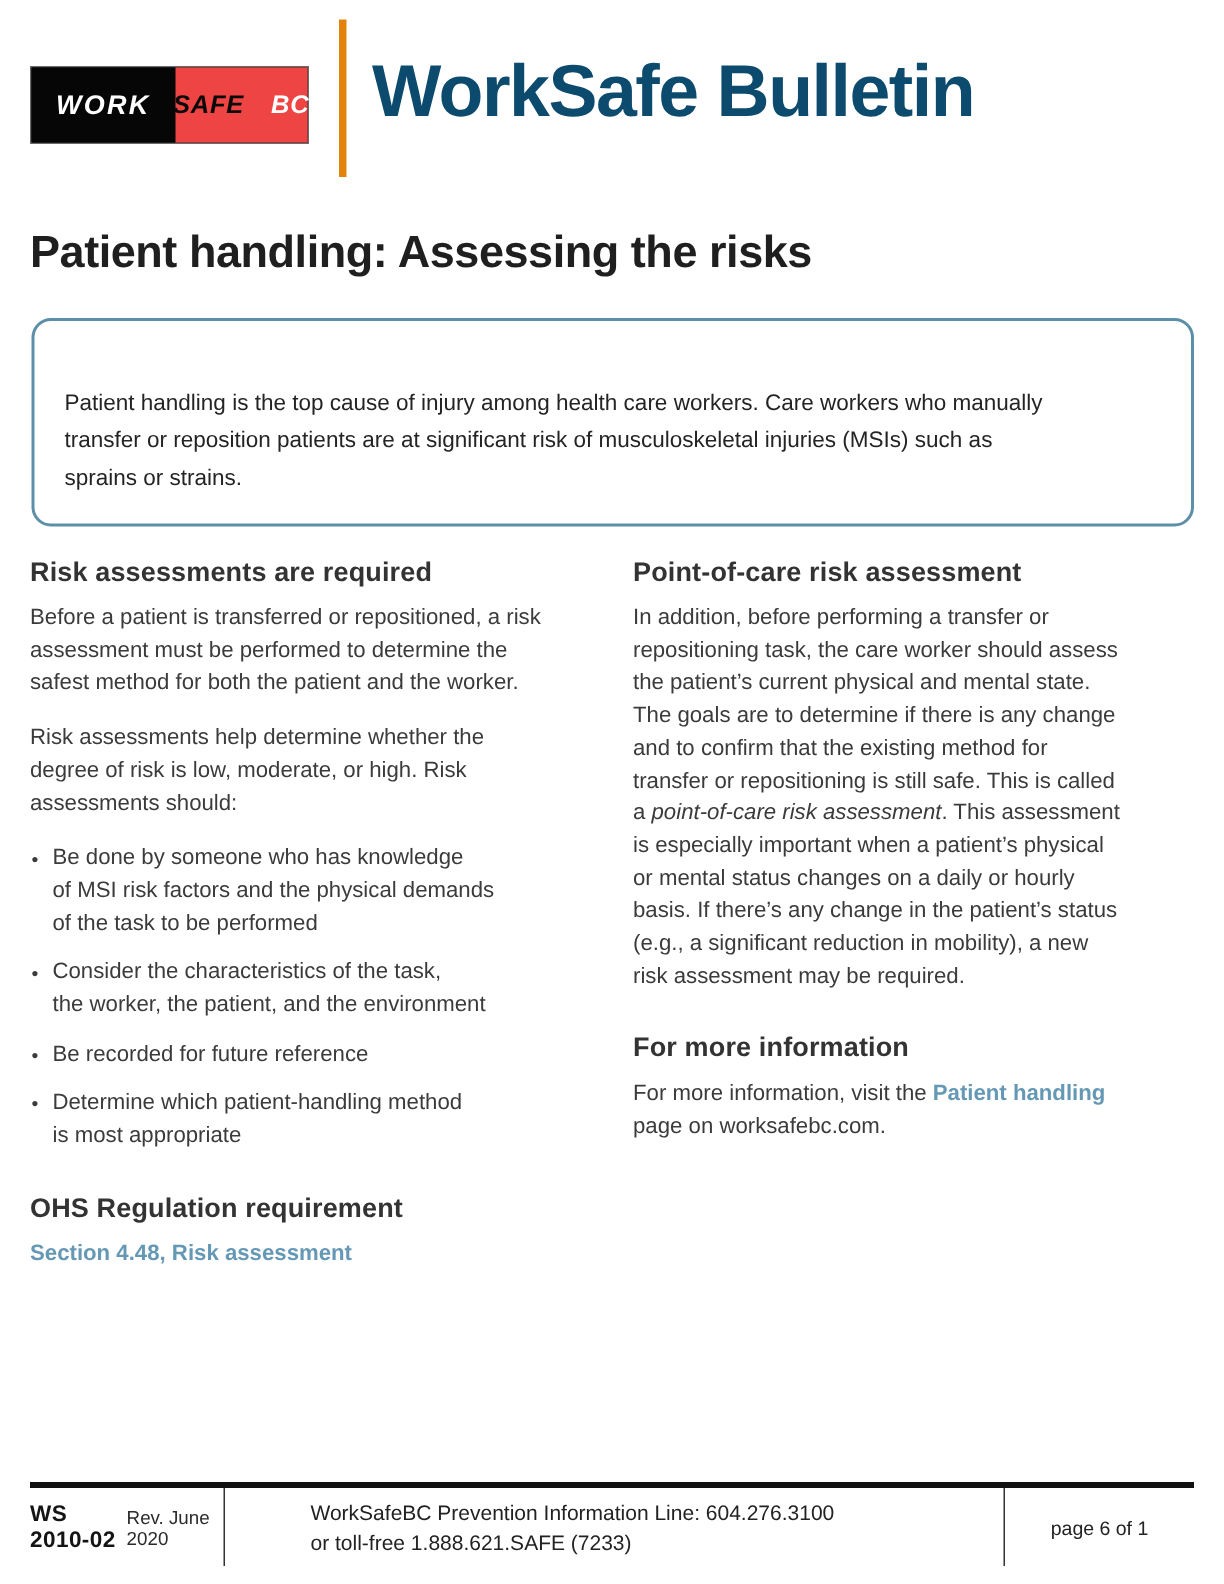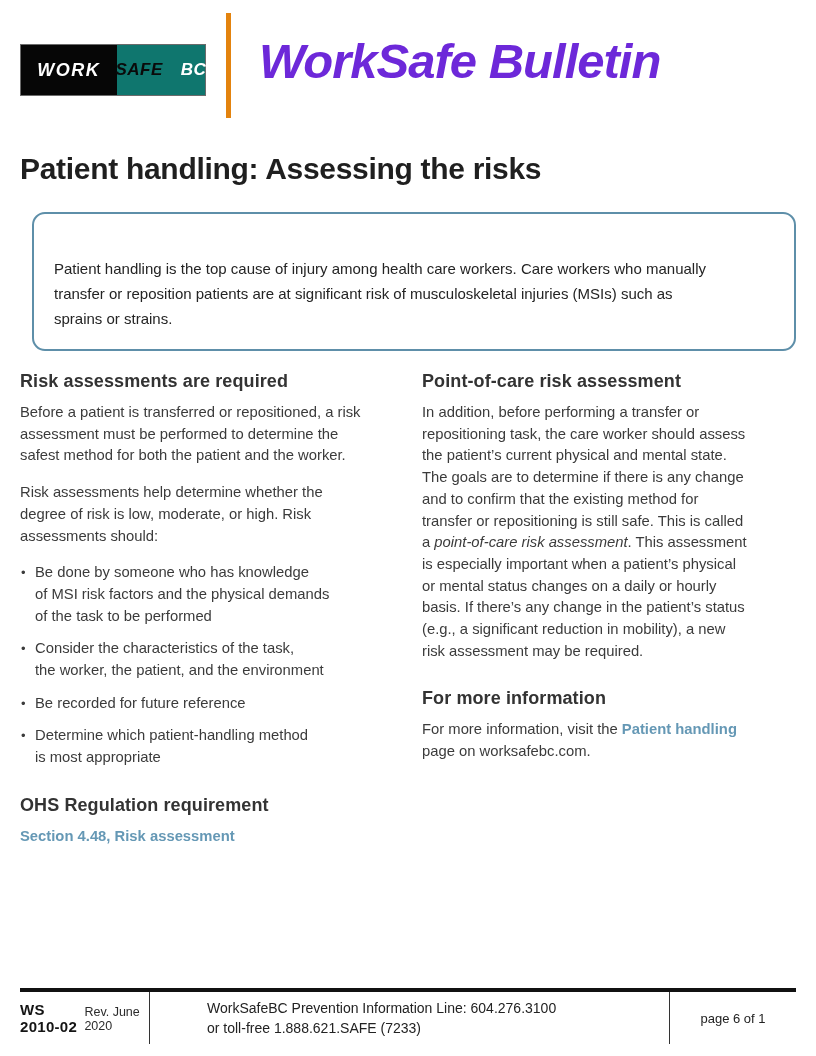--- a/index.html
+++ b/index.html
@@ -23,47 +23,46 @@
     border: 1px solid #6b6b6b;
     background: #000;
     font-style: italic;
   }
   .logo-left {
     background: #060606; color: #fff;
     width: 52%; display: flex; align-items: center; justify-content: center;
     font-weight: 800; font-size: 18px; letter-spacing: 1.5px;
   }
   .logo-right {
-    background: #0f766e; width: 48%;
+    background: #ef4444; width: 48%;
     display: flex; align-items: center; justify-content: center; gap: 18px;
     font-weight: 800; font-size: 17px;
   }
   .logo-right .safe { color: #0a0a0a; letter-spacing: 0.5px; }
   .logo-right .bc { color: #ffffff; letter-spacing: 0.5px; }
   .header-divider {
     position: absolute; left: 226px; top: 13px;
     width: 5px; height: 105px; background: #E3830E;
   }
   .bulletin-title {
-    position: absolute; left: 259px; top: 33px;
-    font-size: 49px; font-weight: 800; color: #6d28d9;
+    position: absolute; left: 248px; top: 33px;
+    font-size: 49px; font-weight: 800; color: #0c4a6e;
     letter-spacing: -1px;
-    font-style: italic;
   }
 
   
   .page-title {
     margin: 20px 20px 0 20px;
     font-size: 30px; font-weight: 800; color: #1f1f1f;
     letter-spacing: -0.3px;
   }
 
   
   .callout {
-    margin: 26px 20px 0 32px;
+    margin: 26px 20px 0 21px;
     border: 2.5px solid #5E8FA9;
     border-radius: 13px;
     padding: 17px 20px 18px 20px;
     font-size: 15px; line-height: 25px; color: #242424;
     white-space: pre-line;
   }
 
   
   .columns {
     display: flex;

